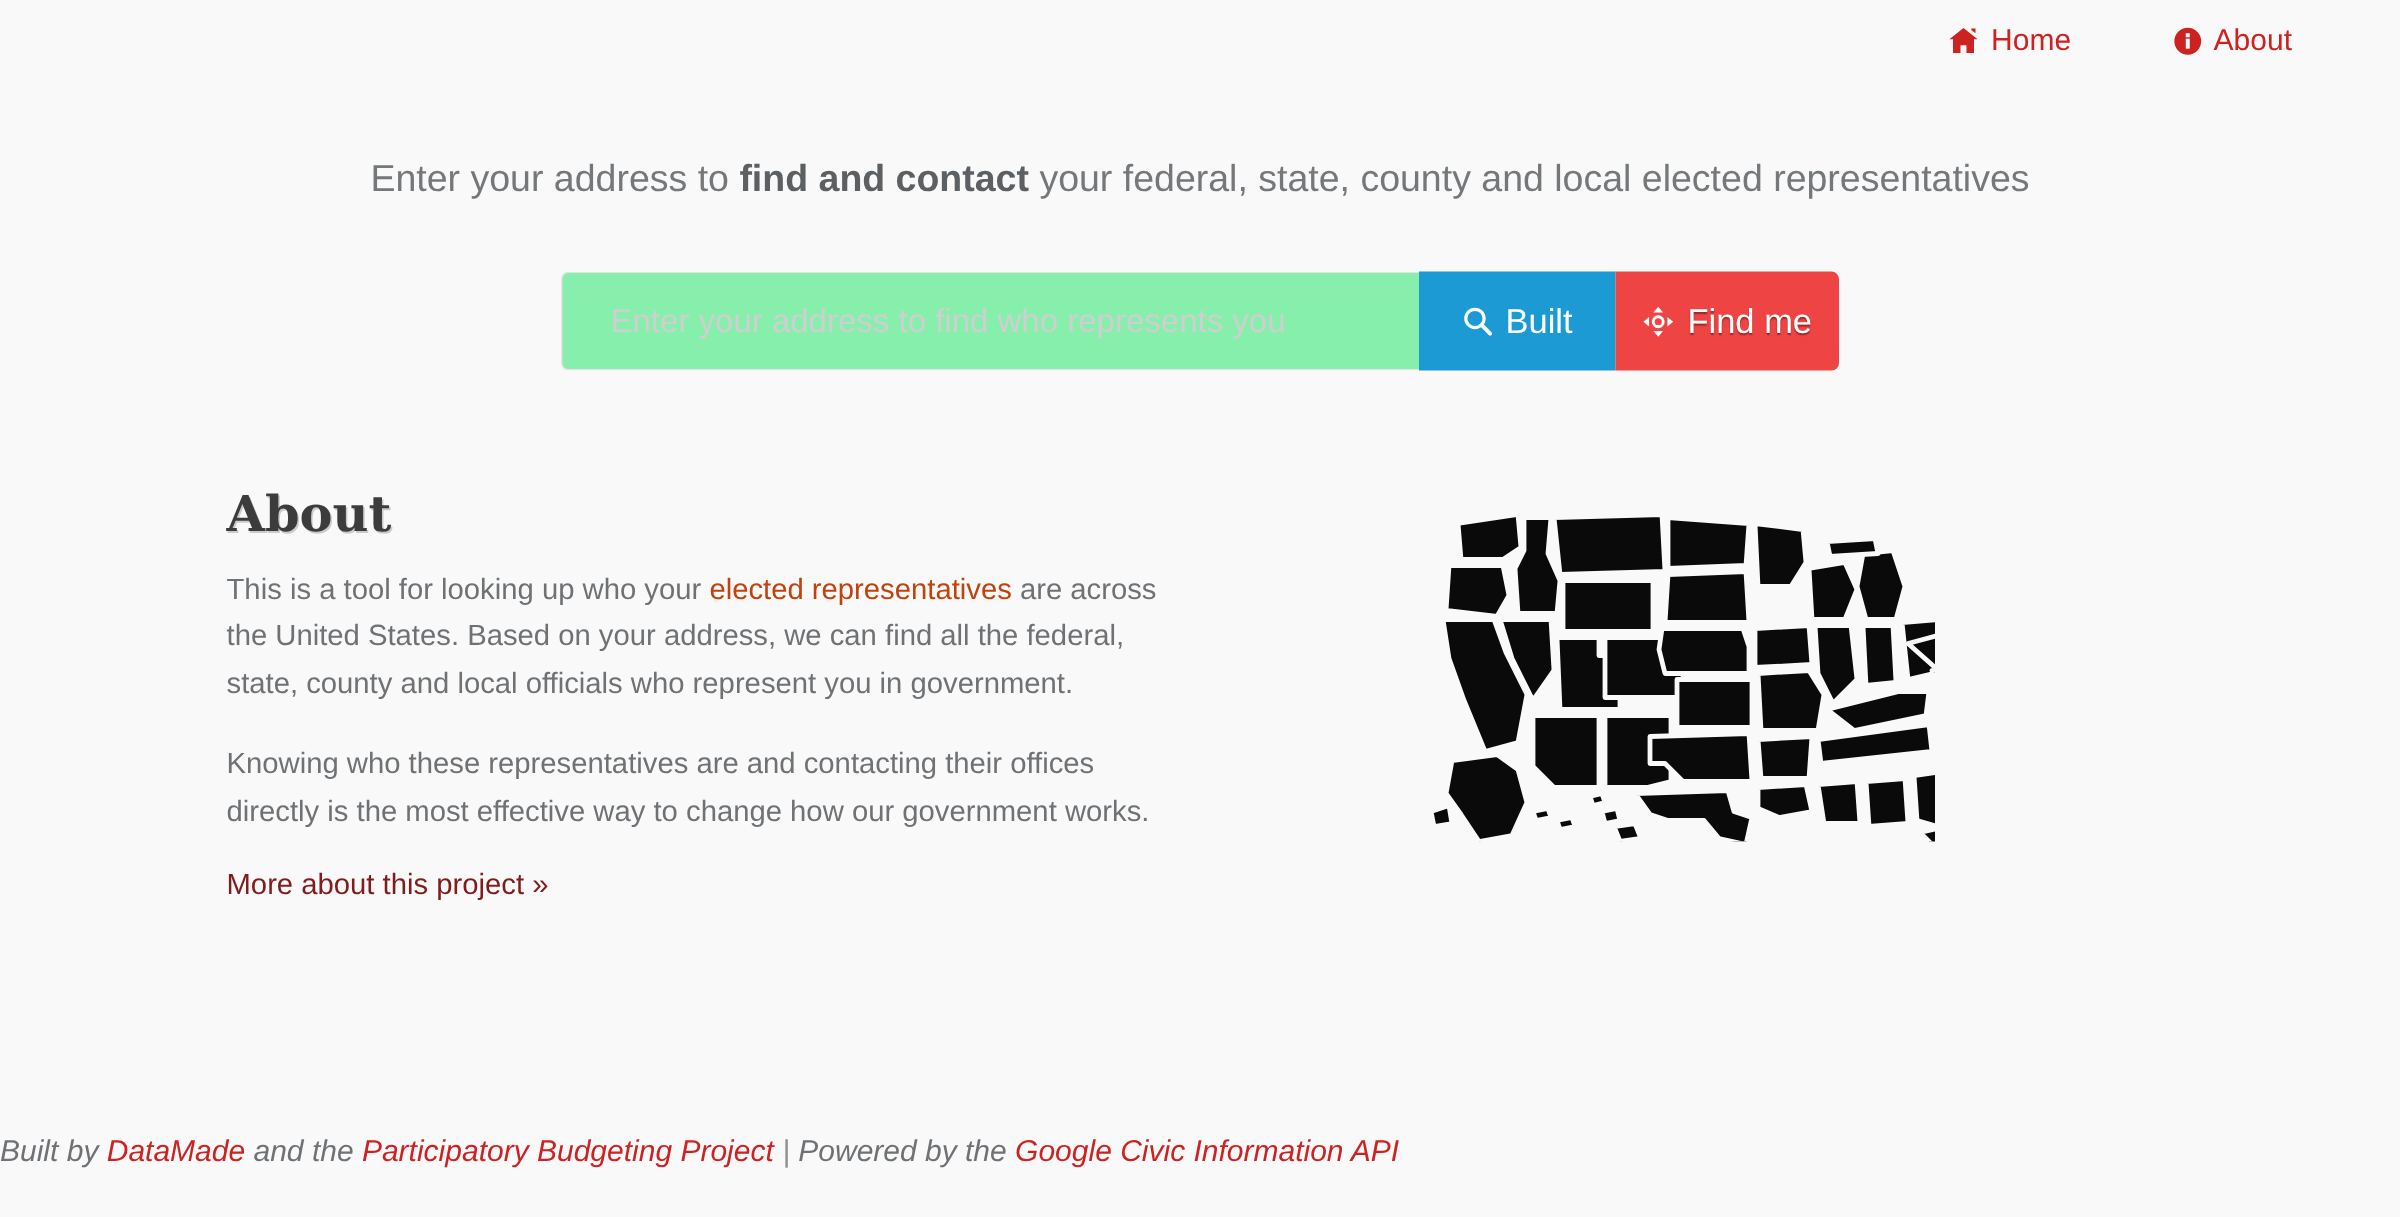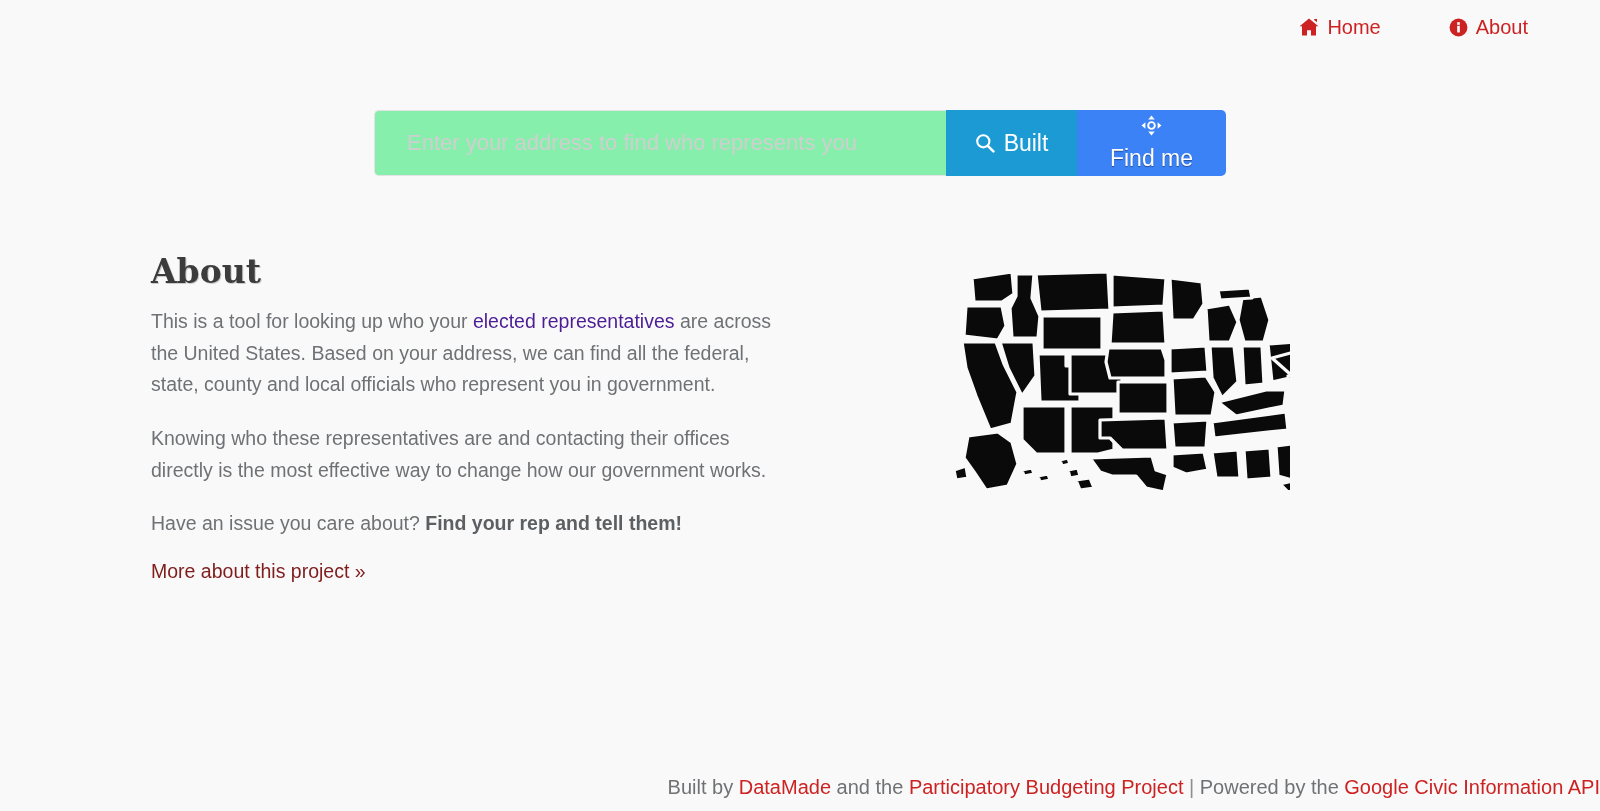--- a/index.html
+++ b/index.html
@@ -107,25 +107,24 @@
     cursor: pointer;
     padding: 0 22px;
     white-space: nowrap;
   }
   .btn svg { display: block; }
   .btn-search {
     background: #1b9ad4;
     width: 131px;
   }
   .btn-findme {
-    background: #3b82f6;
+    background: #ef4444;
     width: 149px;
     border-radius: 0 5px 5px 0;
     text-shadow: 0 1px 1px rgba(0,0,0,0.4);
-    flex-direction: column;
   }
 
   
   .content {
     margin: 0 auto;
     width: 1306px;
     display: flex;
     align-items: flex-start;
     padding-top: 78px;
   }
@@ -142,40 +141,41 @@
     text-shadow: 1px 1px 0 rgba(195,195,195,0.85);
   }
   .about-col p {
     margin: 0 0 22px 0;
     font-size: 19.5px;
     line-height: 1.62;
     color: #6f7275;
   }
   .about-col p.tight { margin-bottom: 20px; }
   .about-col b { color: #5c6063; font-weight: bold; }
-  a.red-link { color: #4c1d95; text-decoration: none; cursor: pointer; }
+  a.red-link { color: #c2410c; text-decoration: none; cursor: pointer; }
   .more-link {
     display: inline-block;
     font-size: 19.5px;
     color: #7f1d1d;
     text-decoration: none;
     cursor: pointer;
   }
 
   .us-map { width: 340px; height: 226px; display: block; }
 
   
   .footer {
     position: absolute;
     left: 0;
     right: 0;
-    bottom: 12px;
-    text-align: right;
+    bottom: 31px;
+    text-align: left;
     font-size: 20px;
     color: #6f7275;
+    font-style: italic;
   }
   .footer a { color: #cc2222; text-decoration: none; cursor: pointer; }
   .footer .sep { color: #8d9093; }
 </style>
 </head>
 <body>
 
 <div class="topnav">
   <a class="nav-link" href="#">
     <span class="nav-icon">
@@ -192,20 +192,23 @@
         <circle cx="10" cy="10" r="9.4" fill="#cc2222"></circle>
         <rect x="8.6" y="8.2" width="2.8" height="7.0" fill="#faf9f9"></rect>
         <rect x="8.6" y="4.4" width="2.8" height="2.8" fill="#faf9f9"></rect>
       </svg>
     </span>
     <span class="nav-label">About</span>
   </a>
 </div>
 
 <div class="hero">
+  <p class="site-subtitle">
+    <span>Enter your address to </span><b>find and contact</b><span> your federal, state, county and local elected representatives</span>
+  </p>
 
   <div class="search-wrap">
     <div class="search-group">
       <input class="search-input" type="text" placeholder="Enter your address to find who represents you" style="">
       <button class="btn btn-search">
         <span>
           <svg width="20" height="20" viewBox="0 0 20 20" aria-hidden="true">
             <circle cx="8.3" cy="8.3" r="6.1" fill="none" stroke="#ffffff" stroke-width="2.1"></circle>
             <line x1="12.8" y1="12.8" x2="18.4" y2="18.4" stroke="#ffffff" stroke-width="2.6" stroke-linecap="round"></line>
           </svg>
@@ -228,23 +231,20 @@
   </div>
 </div>
 
 <div class="content">
   <div class="about-col">
     <h2 class="about-title">About</h2>
     <p>
       <span>This is a tool for looking up who your </span><a class="red-link" href="#">elected representatives</a><span> are across the United States. Based on your address, we can find all the federal, state, county and local officials who represent you in government.</span>
     </p>
     <p>Knowing who these representatives are and contacting their offices directly is the most effective way to change how our government works.</p>
-    <p class="tight">
-      <span>Have an issue you care about? </span><b>Find your rep and tell them!</b>
-    </p>
     <a class="more-link" href="#">More about this project »</a>
   </div>
 
   <div class="map-col">
     <svg class="us-map" viewBox="0 0 340 226" aria-hidden="true">
       <g fill="#0a0a0a" stroke="#faf9f9" stroke-width="3.2" stroke-linejoin="round">
 
         <path d="M22 14 L62 8 L64 30 L52 38 L24 38 Z"></path>
 
         <path d="M16 42 L52 42 L56 62 L48 76 L14 72 Z"></path>

